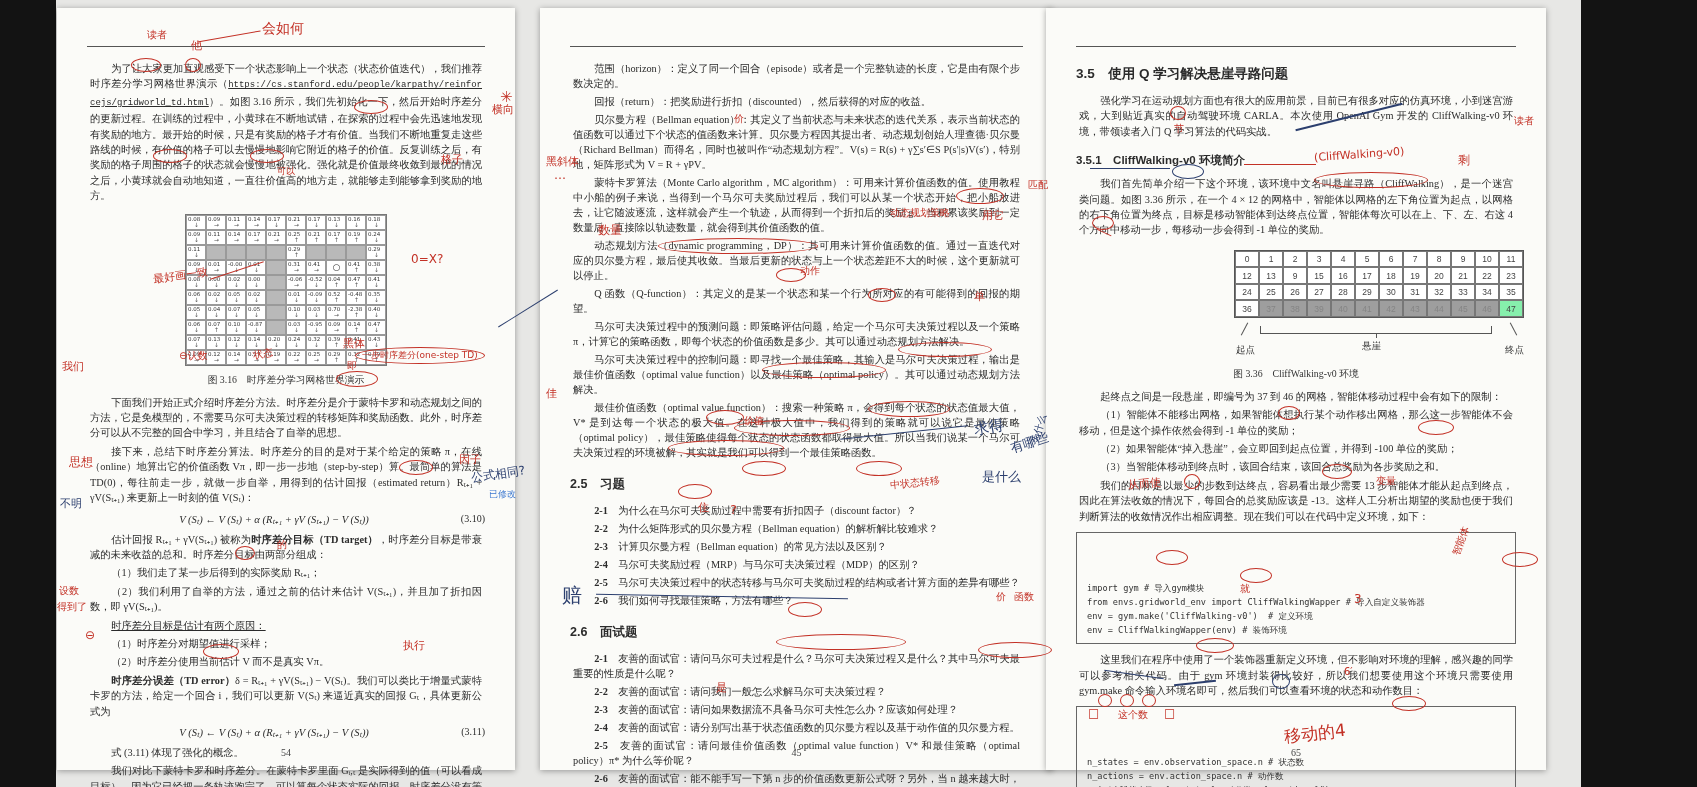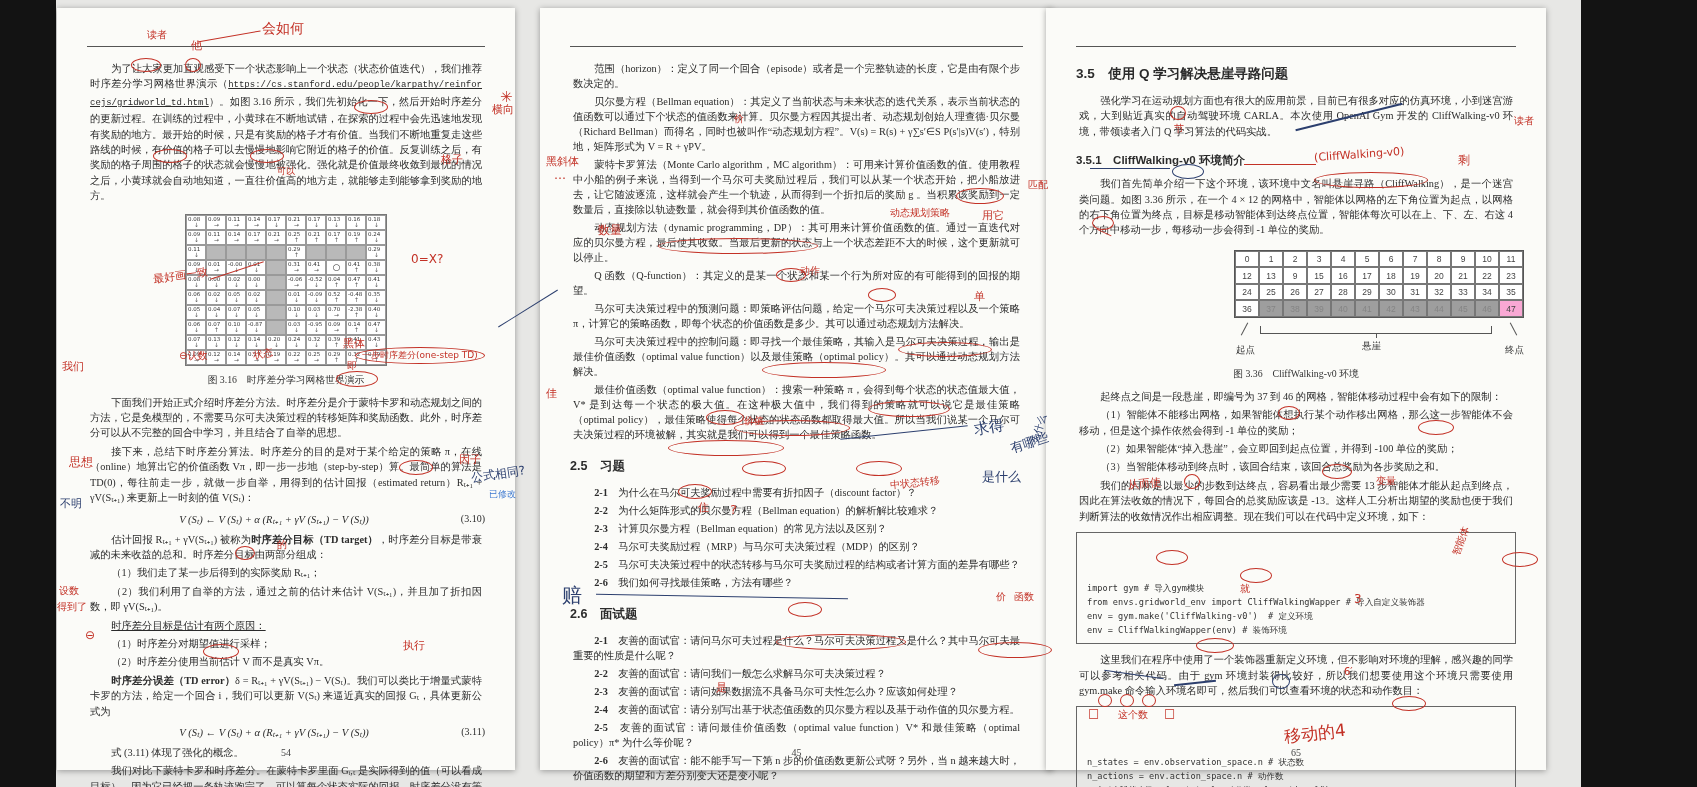--- a/index.html
+++ b/index.html
@@ -34,21 +34,21 @@
   .g316 .c .ar{display:block;font-size:6px;color:#555;text-align:center;margin-top:0px;}
   .g316 .c.sh{background:#b9b9b9;}
   .g316 .c.ag{font-size:9px;text-align:center;padding-top:2px;color:#333;}
   .figcap{text-align:center;font-size:9.8px;margin-top:8px;color:#333;}
   
   .fig336{margin-top:12px;margin-left:158px;width:288px;font-family:"Liberation Sans",sans-serif;}
   .g336{display:grid;grid-template-columns:repeat(12,24px);border:1px solid #555;width:288px;background:#fff;}
   .g336 .c{box-sizing:border-box;height:16.5px;border:0.5px solid #777;font-size:8.5px;color:#444;
            display:flex;align-items:center;justify-content:center;}
   .g336 .c.cliff{background:#9e9e9e;color:#858585;}
-  .g336 .c.end{background:#f9a8d4;}
+  .g336 .c.end{background:#86efac;}
   .lblrow{position:relative;height:42px;font-size:9.5px;color:#333;}
   .brk{position:absolute;left:26px;width:230px;top:8px;height:7px;border-left:1px solid #555;
        border-right:1px solid #555;border-bottom:1px solid #555;}
   .brk i{position:absolute;left:50%;bottom:-5px;width:1px;height:5px;background:#555;}
   .diag{position:absolute;top:4px;width:1px;height:14px;background:#555;}
   .lstart{position:absolute;left:2px;top:26px;}
   .lcliff{position:absolute;left:128px;top:22px;}
   .lend{position:absolute;right:-2px;top:26px;}
   
   .code{border:1px solid #666;padding:6px 10px;margin:8px 0;font-family:"DejaVu Sans Mono",monospace;
@@ -250,20 +250,21 @@
     </div>
 
   <div class="page" id="p2">
     <div class="inner">
       <div class="rule"></div>
 
       <div class="gap14">
 
           <p class="p"><span>范围（horizon）：</span><span>定义了同一个回合（episode）或者是一个完整轨迹的长度，它是由有限个步数决定的。</span></p>
 
+          <p class="p"><span>回报（return）：</span><span>把奖励进行折扣（discounted），然后获得的对应的收益。</span></p>
 
           <p class="p"><span>贝尔曼方程（Bellman equation）：</span><span>其定义了当前状态与未来状态的迭代关系，表示当前状态的值函数可以通过下个状态的值函数来计算。贝尔曼方程因其提出者、动态规划创始人理查德·贝尔曼（Richard Bellman）而得名，同时也被叫作“动态规划方程”。V(s) = R(s) + γ∑s′∈S P(s′|s)V(s′)，特别地，矩阵形式为 V = R + γPV。</span></p>
 
           <p class="p"><span>蒙特卡罗算法（Monte Carlo algorithm，MC algorithm）：</span><span>可用来计算价值函数的值。使用教程中小船的例子来说，当得到一个马尔可夫奖励过程后，我们可以从某一个状态开始，把小船放进去，让它随波逐流，这样就会产生一个轨迹，从而得到一个折扣后的奖励 g 。当积累该奖励到一定数量后，直接除以轨迹数量，就会得到其价值函数的值。</span></p>
 
           <p class="p"><span>动态规划方法（dynamic programming，DP）：</span><span>其可用来计算价值函数的值。通过一直迭代对应的贝尔曼方程，最后使其收敛。当最后更新的状态与上一个状态差距不大的时候，这个更新就可以停止。</span></p>
 
           <p class="p"><span>Q 函数（Q-function）：</span><span>其定义的是某一个状态和某一个行为所对应的有可能得到的回报的期望。</span></p>
 
           <p class="p"><span>马尔可夫决策过程中的预测问题：</span><span>即策略评估问题，给定一个马尔可夫决策过程以及一个策略 π，计算它的策略函数，即每个状态的价值函数是多少。其可以通过动态规划方法解决。</span></p>

